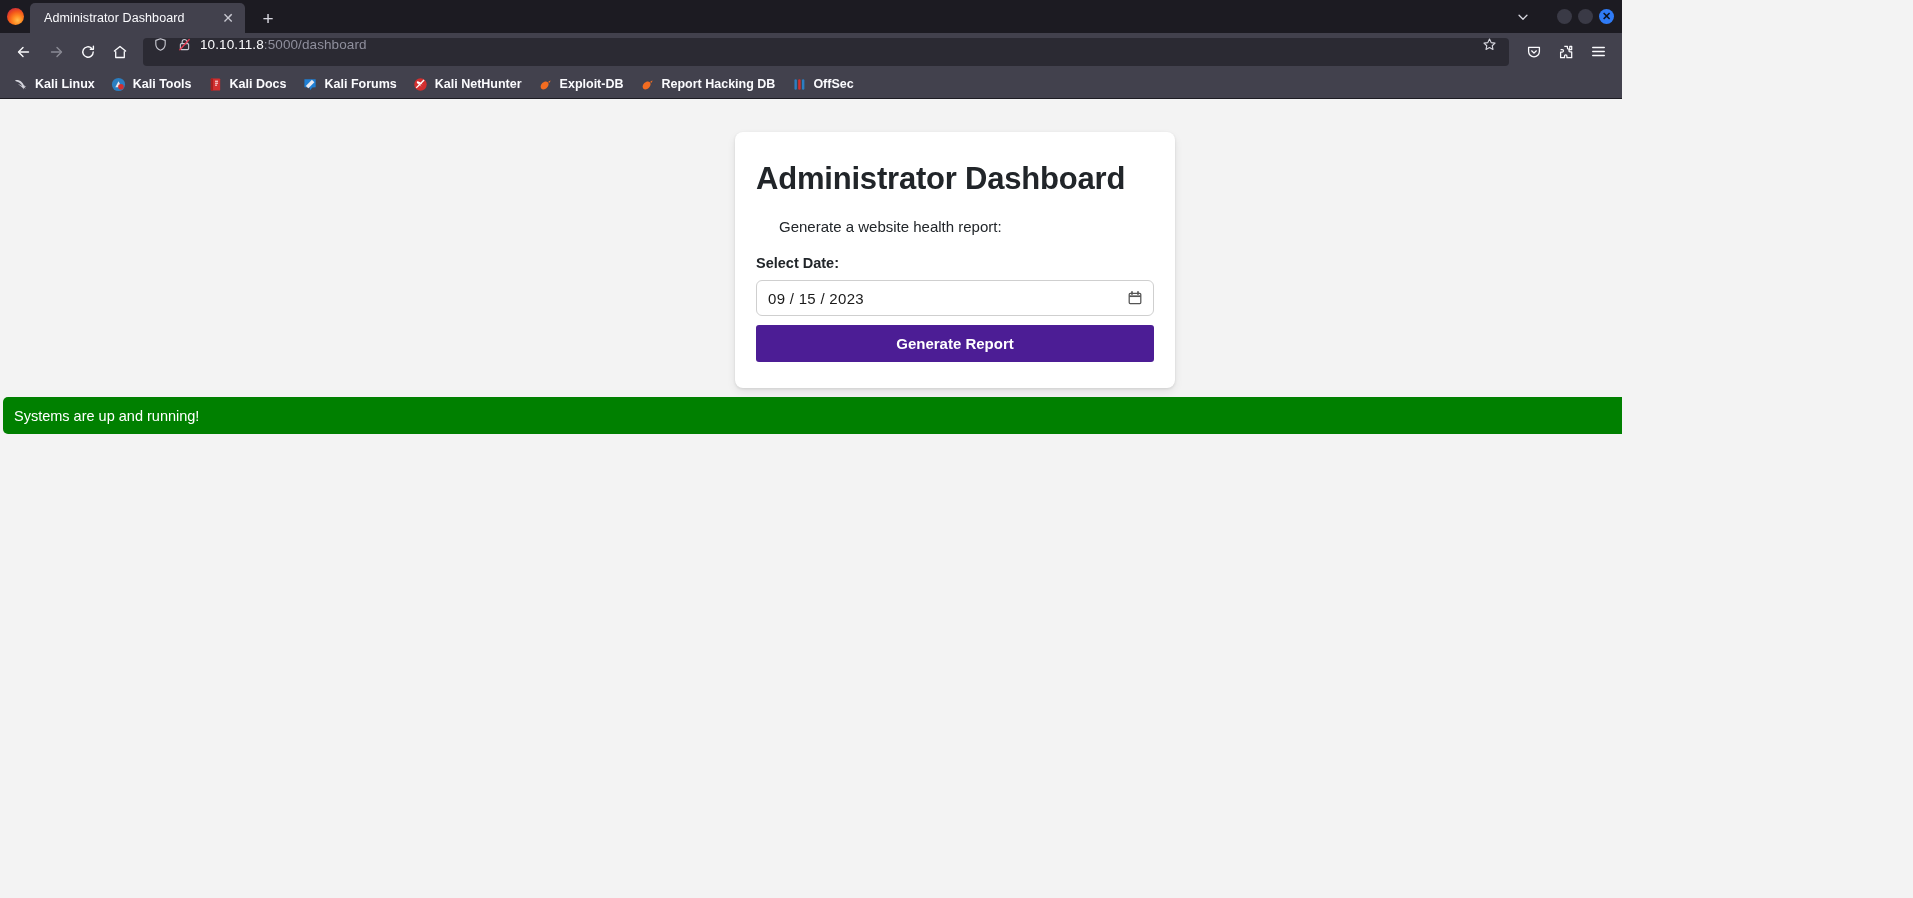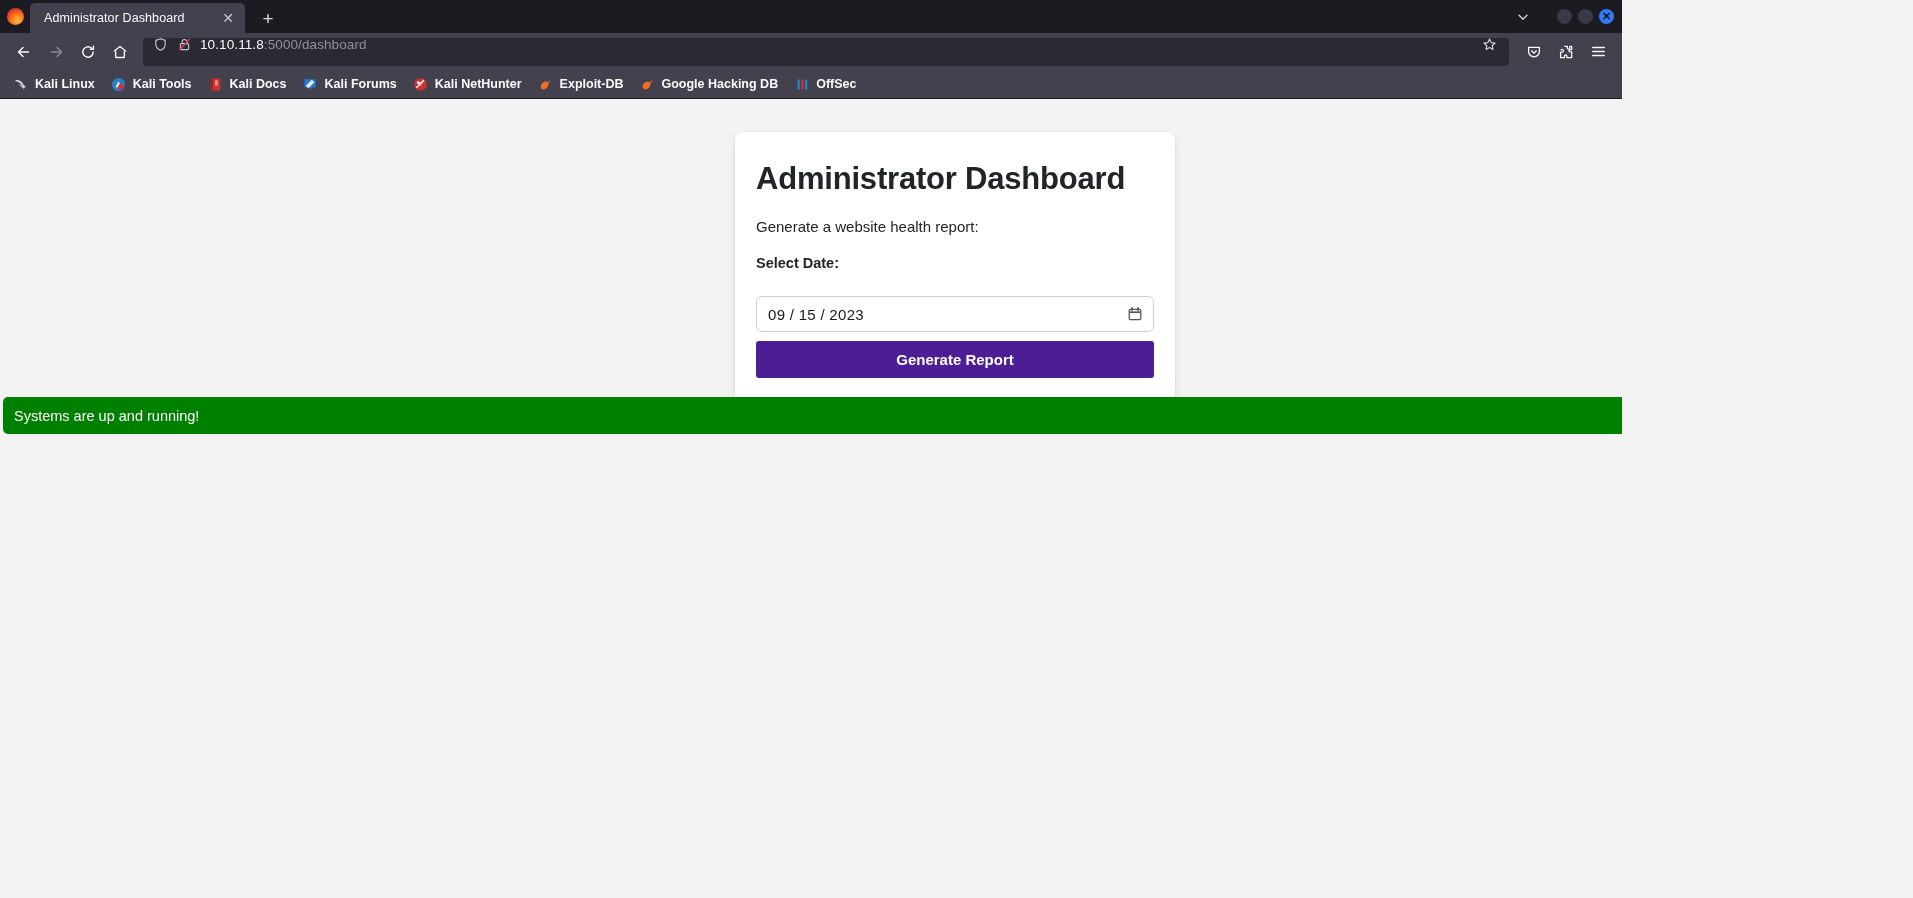--- a/index.html
+++ b/index.html
@@ -186,27 +186,28 @@
     font-weight: 700;
     color: #212529;
     letter-spacing: -.2px;
     line-height: 1.2;
     margin-bottom: 21px;
   }
   .card .lead {
     font-size: 15px;
     color: #212529;
     margin-bottom: 20px;
+    margin-left: 23px;
   }
   .field-label {
     display: block;
     font-size: 14.5px;
     font-weight: 700;
     color: #212529;
-    margin-bottom: 25px;
+    margin-bottom: 9px;
   }
   .date-input {
     width: 100%;
     height: 36px;
     border: 1px solid #cfcfcf;
     border-radius: 6px;
     background: #fff;
     display: flex;
     align-items: center;
     padding: 0 9px 0 11px;
@@ -420,21 +421,21 @@
       <span>Exploit-DB</span>
     </div>
 
     <div class="bm">
       <span class="bm-ico">
         <svg width="15" height="15" viewBox="0 0 16 16">
             <path d="M3.6 12.4c-1.4-1.4-1-4 1-5.9 1.9-2 4.5-2.4 5.9-1 1.4 1.4 1 4-1 5.9-1.9 2-4.5 2.4-5.9 1z" fill="#f26c21"></path>
             <path d="M10.9 5.4c.6-.7 1.6-1.4 2.6-1.6-.3 1-.9 2-1.6 2.6z" fill="#f26c21"></path>
           </svg>
       </span>
-      <span>Google Hacking DB</span>
+      <span>Report Hacking DB</span>
     </div>
 
     <div class="bm">
       <span class="bm-ico">
         <svg width="15" height="15" viewBox="0 0 16 16">
             <rect x="2.6" y="2.4" width="2.6" height="11.2" rx="1.3" fill="#2b7ec1"></rect>
             <rect x="6.6" y="2.4" width="2.6" height="11.2" rx="1.3" fill="#d32f2f"></rect>
             <rect x="10.6" y="2.4" width="2.6" height="11.2" rx="1.3" fill="#2b7ec1"></rect>
           </svg>
       </span>

